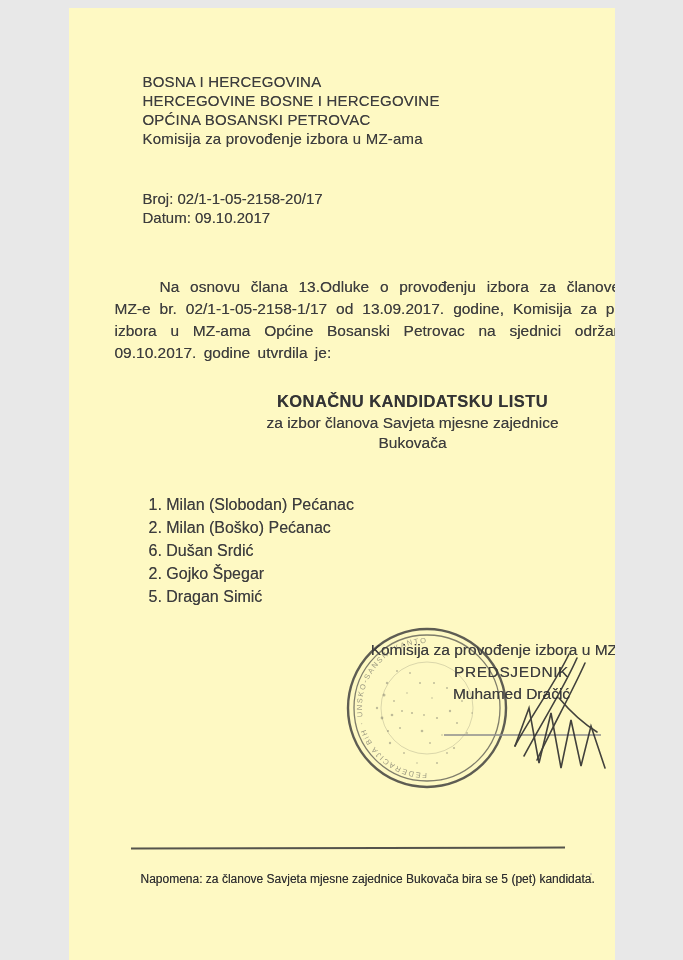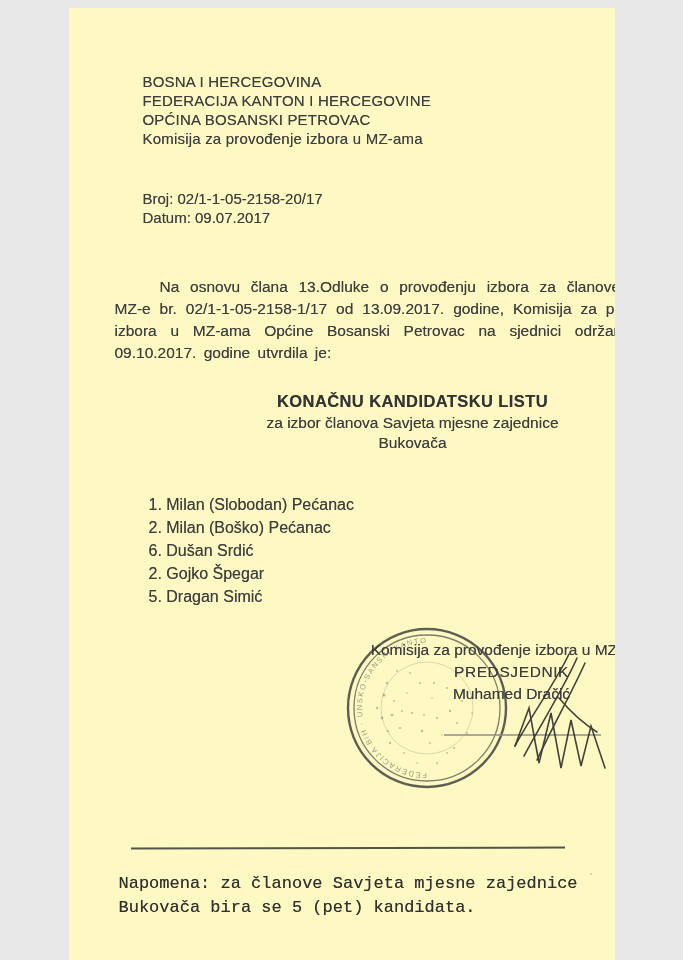--- a/index.html
+++ b/index.html
@@ -30,45 +30,45 @@
   .sig-role{letter-spacing:.6px;}
 
   .stamp-svg{left:273px;top:615px;z-index:2;}
   .scribble-svg{left:350px;top:630px;z-index:4;}
 
   .divider{
     left:62px;top:839px;width:434px;height:0;
     border-top:2px solid rgba(55,55,55,.85);transform:rotate(-.12deg);
   }
   .note{
-    left:50px;top:847px;width:492px;
-    font-family:Liberation Mono, monospace;font-size:17px;line-height:24px;color:#2f2f2f;
+    left:72px;top:847px;width:492px;
+    font-family:Liberation Sans, sans-serif;font-size:12px;line-height:24px;color:#2f2f2f;
   }
 
   .speck{position:absolute;background:#8f8f8f;border-radius:50%;}
   .speck.s1{left:629px;top:101px;width:3px;height:4px;opacity:.65;}
   .speck.s2{left:630px;top:328px;width:3px;height:5px;opacity:.7;transform:rotate(18deg);border-radius:2px 2px 3px 1px;}
   .speck.s3{left:521px;top:865px;width:2px;height:2px;opacity:.5;}
   .speck.s4{left:646px;top:830px;width:12px;height:1px;opacity:.35;transform:rotate(40deg);border-radius:0;}
 </style>
 </head>
 <body>
 
 <div class="page">
 
   <div class="abs header-block scan">
     <div>BOSNA I HERCEGOVINA</div>
-    <div>FEDERACIJA KANTON I HERCEGOVINE</div>
+    <div>HERCEGOVINE BOSNE I HERCEGOVINE</div>
     <div>OPĆINA BOSANSKI PETROVAC</div>
     <div>Komisija za provođenje izbora u MZ-ama</div>
   </div>
 
   <div class="abs ref-block scan">
     <div>Broj: 02/1-1-05-2158-20/17</div>
-    <div>Datum: 09.07.2017</div>
+    <div>Datum: 09.10.2017</div>
   </div>
 
   <p class="abs intro scan">Na osnovu člana 13.Odluke o provođenju izbora za članove Savjeta MZ-e br. 02/1-1-05-2158-1/17 od 13.09.2017. godine, Komisija za provođenje izbora u MZ-ama Općine Bosanski Petrovac na sjednici održanoj dana 09.10.2017. godine utvrdila je:</p>
 
   <div class="abs title-block scan">
     <div class="doc-title">KONAČNU KANDIDATSKU LISTU</div>
     <div class="doc-subtitle">za izbor članova Savjeta mjesne zajednice</div>
     <div class="doc-community">Bukovača</div>
   </div>
 

